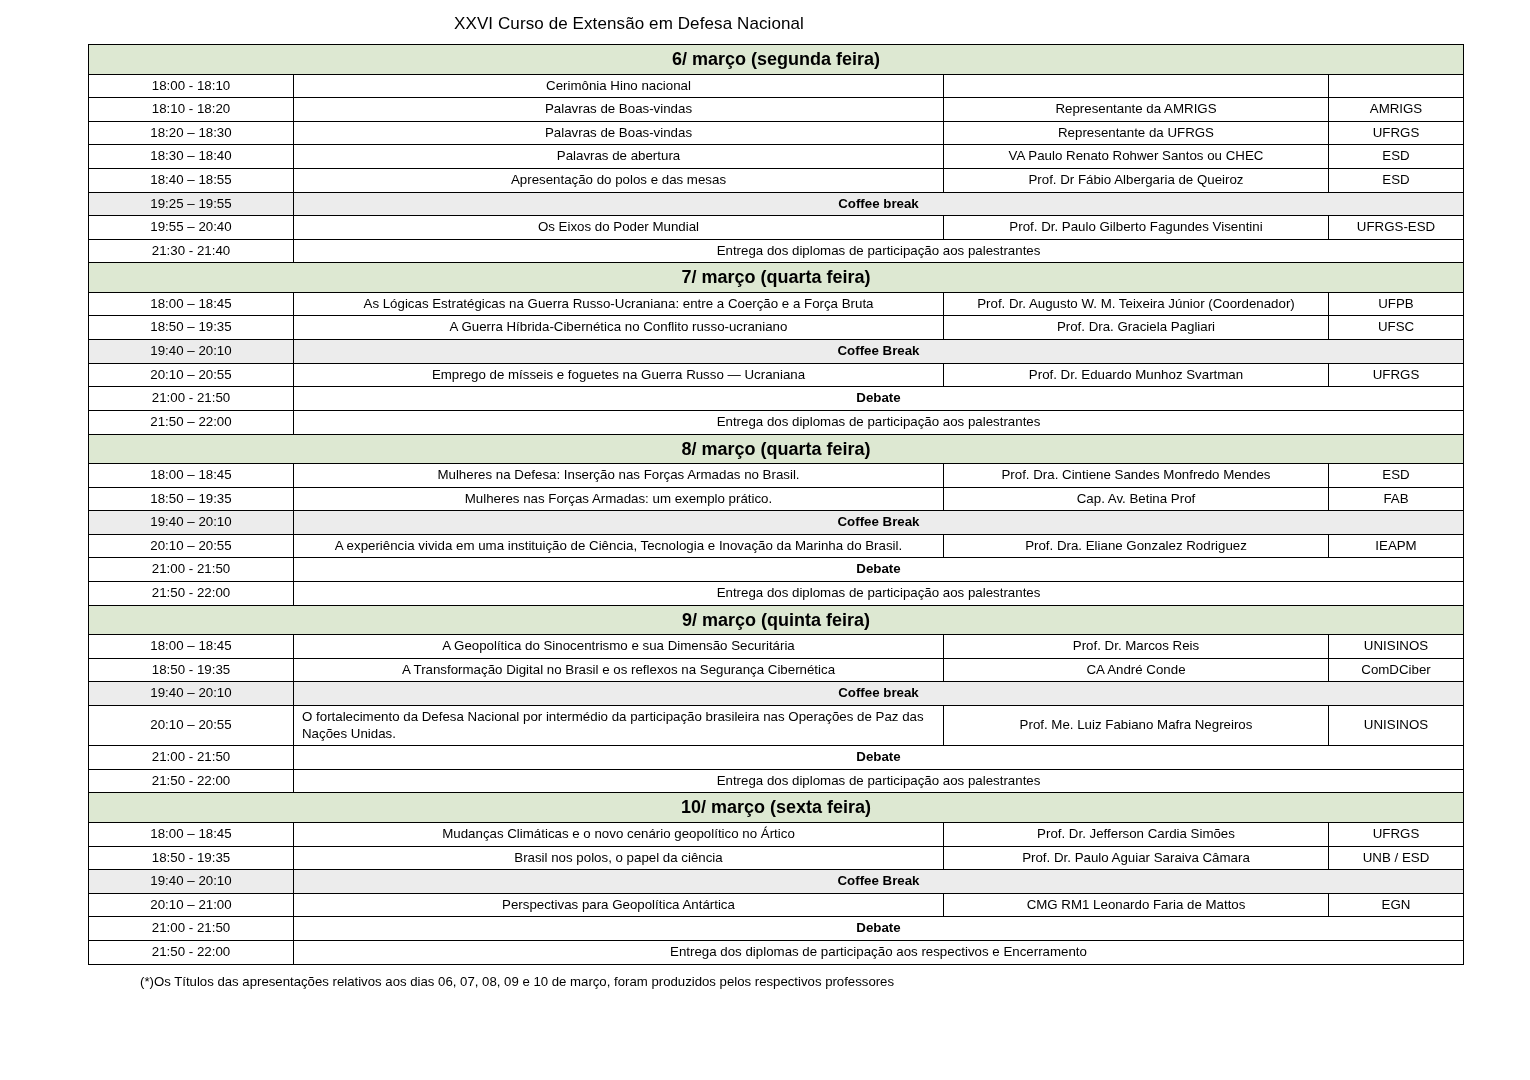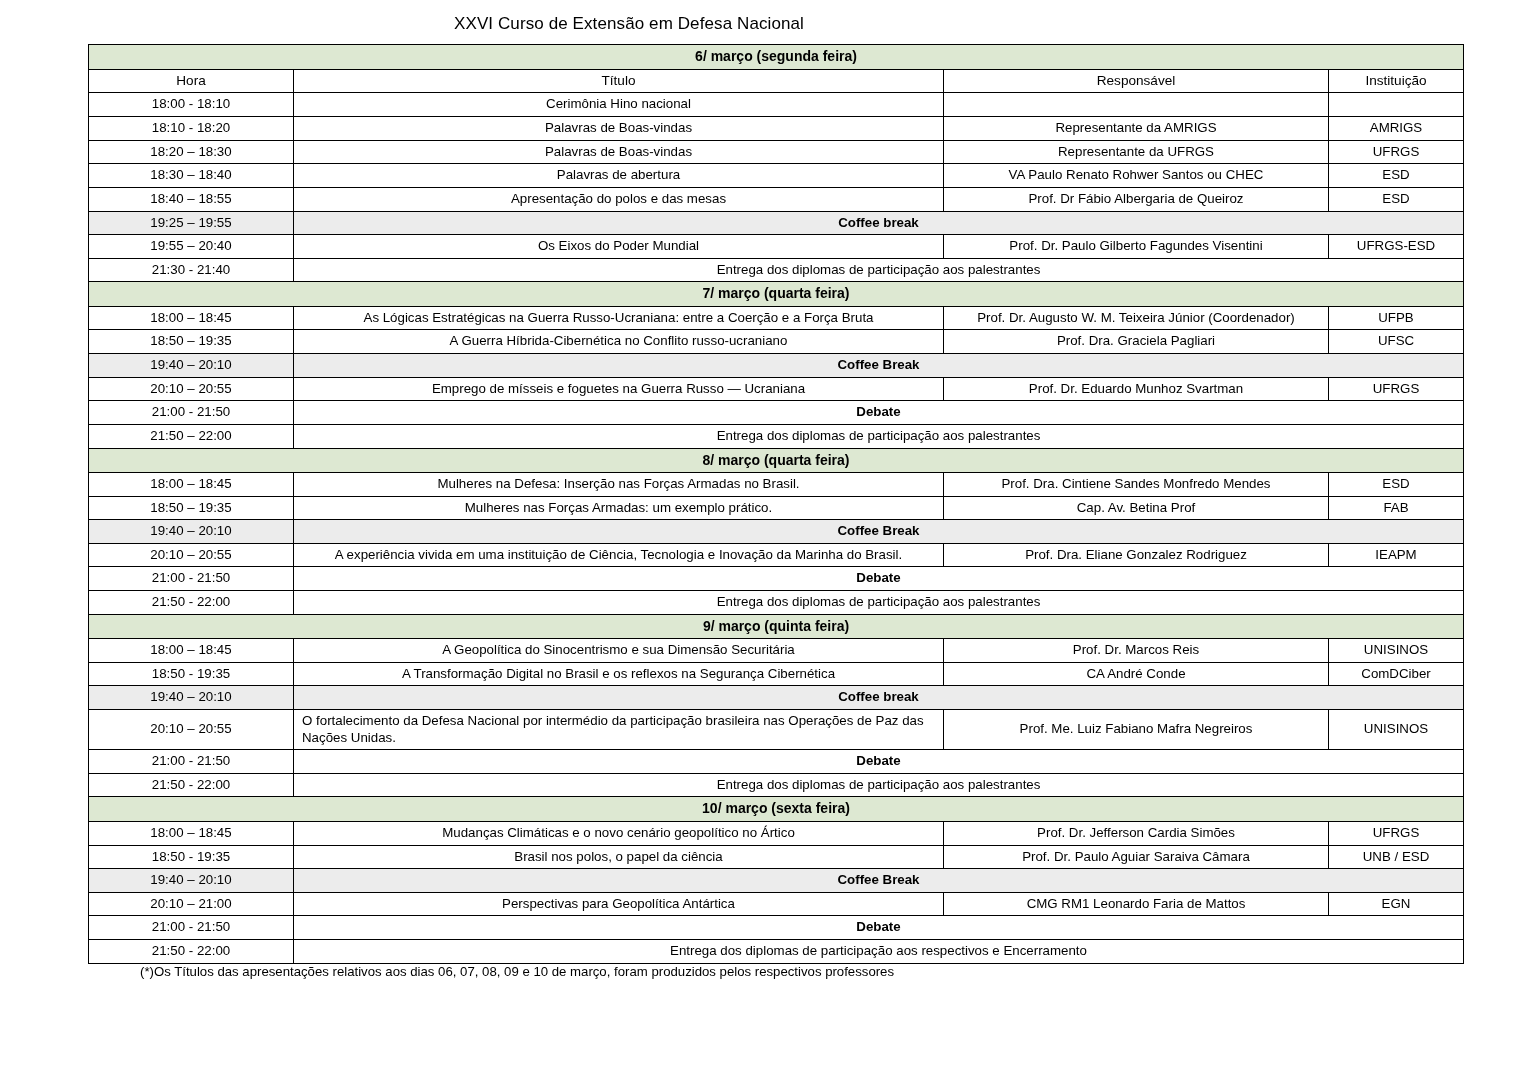--- a/index.html
+++ b/index.html
@@ -40,21 +40,21 @@
   }
   col.c-hora   { width: 205px; }
   col.c-titulo { width: 650px; }
   col.c-resp   { width: 385px; }
   col.c-inst   { width: 135px; }
 
   .day-header td {
     background: #dde8d2;
     text-align: center;
     font-weight: bold;
-    font-size: 14px;
+    font-size: 18px;
     padding: 6px 4px;
   }
   .col-header td {
     text-align: center;
     padding: 10px 4px;
     font-size: 13.6px;
   }
   .cell-hora {
     text-align: center;
     white-space: nowrap;
@@ -81,20 +81,21 @@
     font-weight: normal;
   }
   .grey td {
     background: #ececec;
   }
   .tall td {
     padding-top: 9px;
     padding-bottom: 9px;
   }
   .footnote {
+    margin-top: 9px;
     font-size: 13.2px;
     padding-left: 52px;
   }
 </style>
 </head>
 <body>
 
 <div class="page">
   <h1 class="doc-title">XXVI Curso de Extensão em Defesa Nacional</h1>
 
@@ -102,26 +103,20 @@
     <colgroup>
       <col class="c-hora">
         <col class="c-titulo">
         <col class="c-resp">
         <col class="c-inst">
     </colgroup>
     <tbody id="schedule-body">
         <tr class="day-header">
           <td colspan="4">6/ março (segunda feira)</td>
         </tr>
-        <tr class="col-header">
-          <td>Hora</td>
-          <td>Título</td>
-          <td>Responsável</td>
-          <td>Instituição</td>
-        </tr>
         <tr class="">
           <td class="cell-hora">18:00 - 18:10</td>
           <td class="cell-titulo">Cerimônia Hino nacional</td>
           <td class="cell-resp"></td>
           <td class="cell-inst"></td>
         </tr>
         <tr class="">
           <td class="cell-hora">18:10 - 18:20</td>
           <td class="cell-titulo">Palavras de Boas-vindas</td>
           <td class="cell-resp">Representante da AMRIGS</td>

